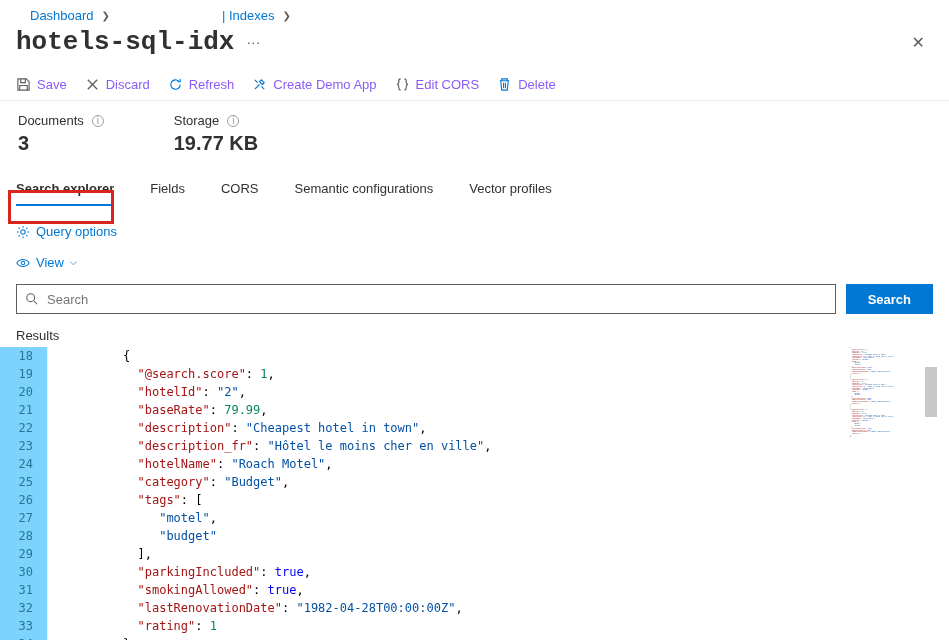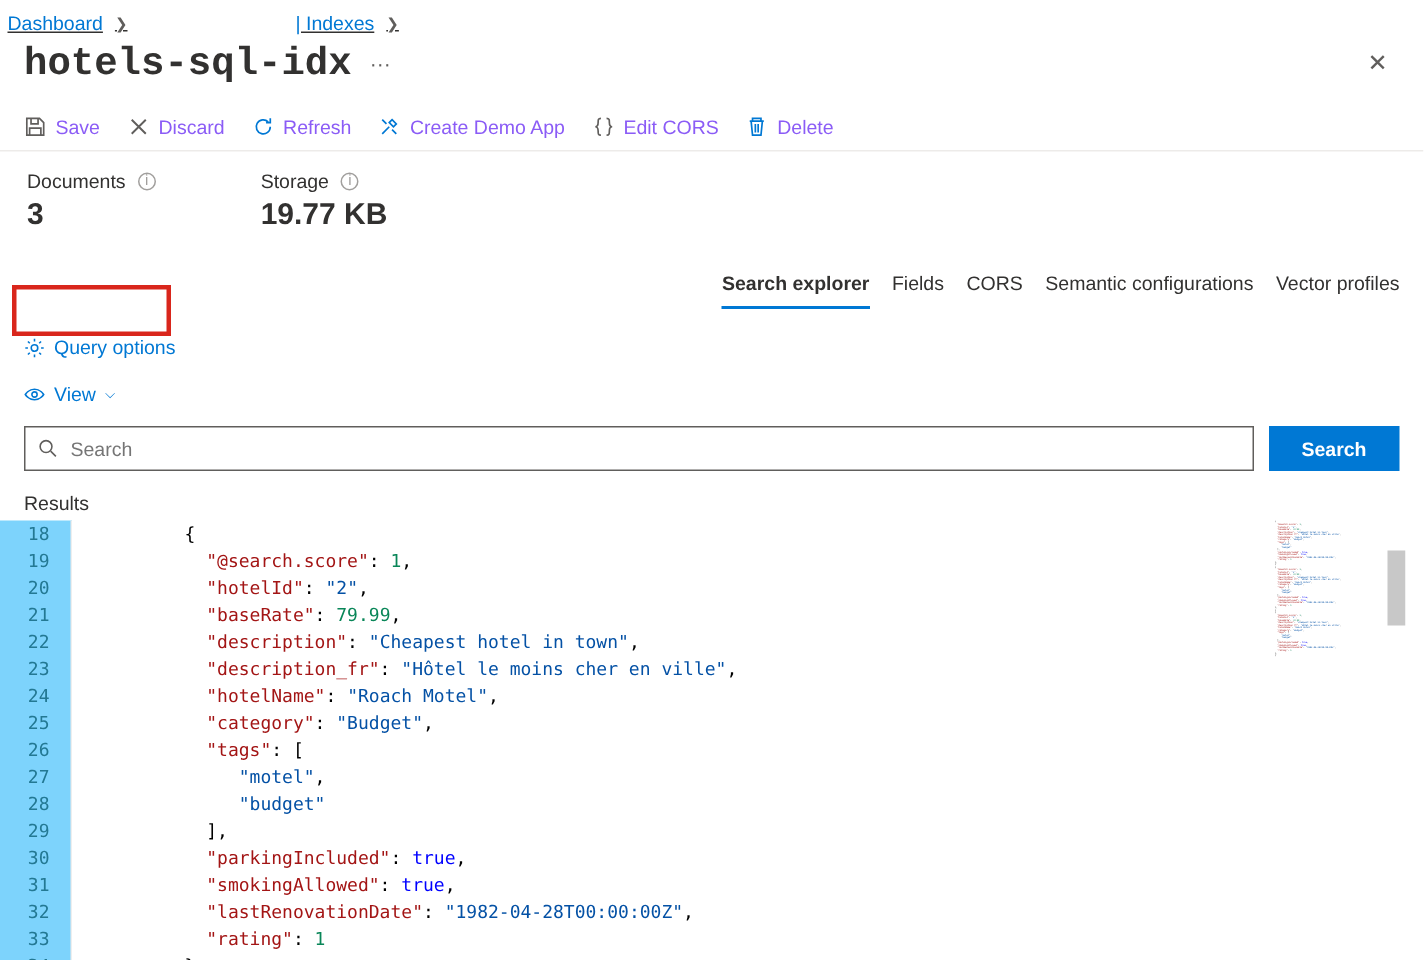--- a/index.html
+++ b/index.html
@@ -5,21 +5,21 @@
     * { box-sizing: border-box; margin: 0; padding: 0; }
     body {
       font-family: "Segoe UI", -apple-system, sans-serif;
       font-size: 13px;
       color: #323130;
       background: #fff;
       width: 949px;
       height: 640px;
       overflow: hidden;
     }
-    .breadcrumb { display: flex; align-items: center; padding: 8px 5px 0; gap: 4px; text-decoration: underline; }
+    .breadcrumb { display: flex; align-items: center; padding: 8px 30px 0; gap: 4px; }
     .breadcrumb a { color: #0078d4; text-decoration: none; font-size: 13px; }
     .breadcrumb .chev { color: #605e5c; font-size: 10px; margin: 0 4px; }
     .breadcrumb .divider { color: #605e5c; margin-left: 100px; }
     .title-row { display: flex; align-items: center; padding: 4px 16px 12px; }
     .title { font-size: 26px; font-weight: 600; color: #323130; font-family: Liberation Mono, monospace; }
     .title-more { margin-left: 12px; color: #605e5c; font-size: 14px; cursor: pointer; }
     .close-btn { margin-left: auto; font-size: 16px; color: #605e5c; cursor: pointer; padding: 4px 8px; }
     .toolbar {
       display: flex; align-items: center; padding: 8px 16px;
       border-bottom: 1px solid #edebe9; gap: 18px;
@@ -28,21 +28,21 @@
       display: flex; align-items: center; gap: 6px;
       color: #8b5cf6; font-size: 13px; cursor: pointer;
       background: none; border: none;
     }
     .tool-btn .ico { display: inline-flex; width: 15px; height: 15px; }
     .stats-row { display: flex; padding: 12px 18px 8px; gap: 70px; }
     .stat { display: flex; flex-direction: column; gap: 4px; }
     .stat-label { font-size: 13px; color: #323130; display: flex; align-items: center; gap: 8px; }
     .stat-info { font-size: 10px; color: #a19f9d; border: 1px solid #a19f9d; border-radius: 50%; width: 12px; height: 12px; display: inline-flex; align-items: center; justify-content: center; }
     .stat-value { font-size: 20px; font-weight: 600; }
-    .tabs-row { display: flex; padding: 12px 16px 0; gap: 15px; border-bottom: none; justify-content: flex-end; }
+    .tabs-row { display: flex; padding: 12px 16px 0; gap: 36px; border-bottom: none; }
     .tab { font-size: 13px; color: #323130; padding: 6px 0 10px; cursor: pointer; position: relative; }
     .tab.active { font-weight: 600; }
     .tab.active::after {
       content: ""; position: absolute; bottom: 0; left: 0; right: 0;
       height: 2px; background: #0078d4;
     }
     .highlight-box {
       position: absolute; border: 3px solid #d9261c;
       left: 8px; top: 190px; width: 106px; height: 34px; pointer-events: none;
     }

